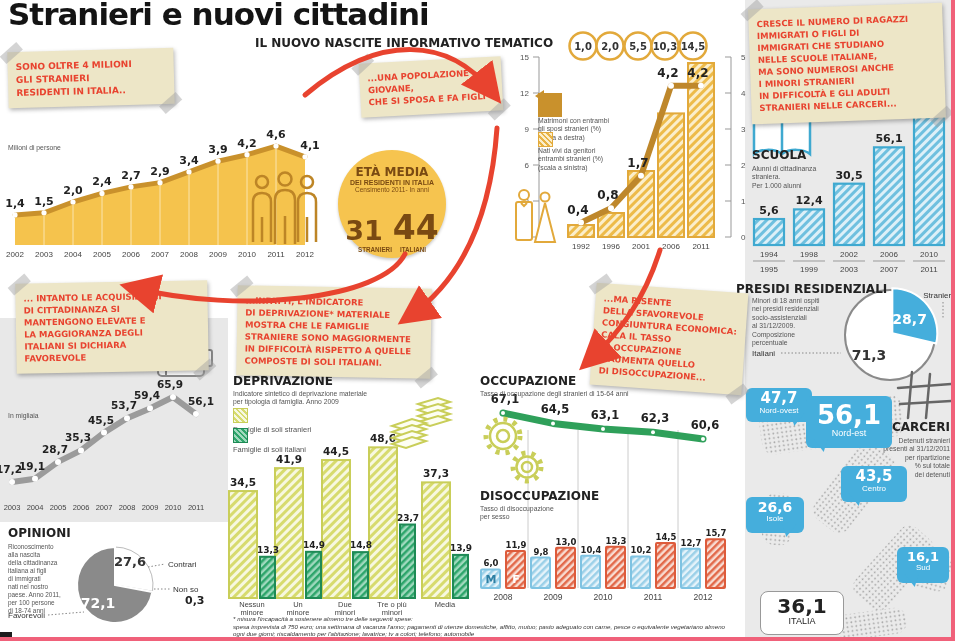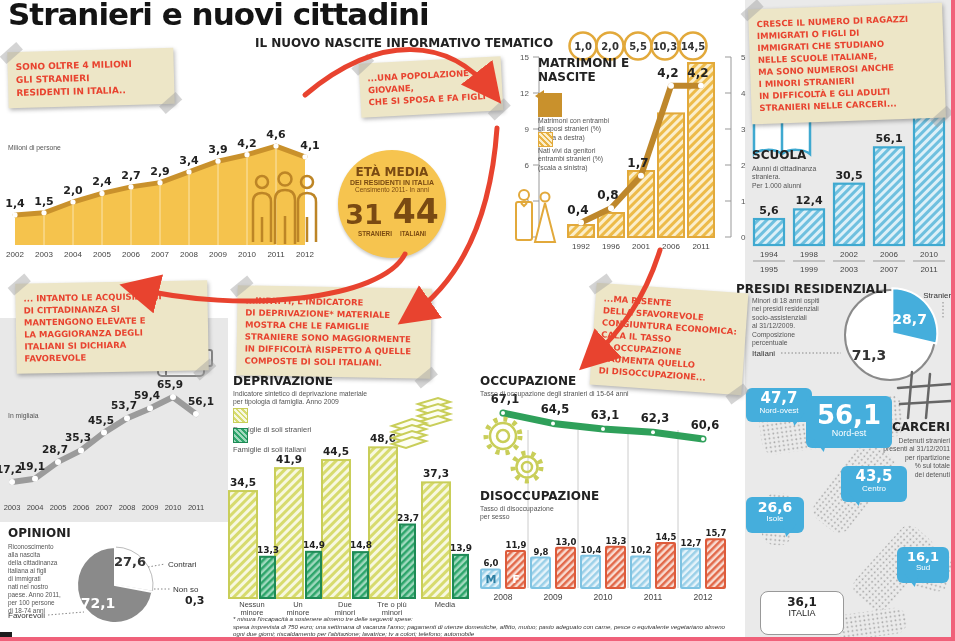--- a/index.html
+++ b/index.html
@@ -23,21 +23,21 @@
   .section-title{font-family:"DejaVu Sans",sans-serif;font-weight:bold;font-size:12px;color:#222;z-index:2;}
   .section-desc{font-size:6.8px;color:#555;line-height:1.25;z-index:2;}
   svg{overflow:visible;}
   .chart-svg{position:absolute;z-index:1;pointer-events:none;}
   .arr{fill:none;stroke:#E8432F;stroke-width:5;stroke-linecap:round;}
   #eta-circle{left:338px;top:150px;width:108px;height:108px;border-radius:50%;background:#F6C44F;
       text-align:center;color:#7A4A12;z-index:4;box-shadow:0 2px 3px rgba(0,0,0,.2);}
   #eta-circle .t1{font-size:12px;margin-top:15px;font-family:"DejaVu Sans",sans-serif;font-weight:bold;}
   #eta-circle .t2{font-size:7px;font-weight:bold;}
   #eta-circle .t3{font-size:6.5px;}
-  #eta-nums{display:flex;justify-content:center;gap:10px;align-items:flex-end;margin-top:2px;}
+  #eta-nums{display:flex;justify-content:center;gap:10px;align-items:flex-end;margin-top:18px;}
   #eta-nums .n1{font-size:27px;line-height:1;color:#7A4A12;}
   #eta-nums .n2{font-size:33px;line-height:1;color:#7A4A12;}
   #eta-labels{display:flex;justify-content:center;gap:8px;font-size:6.3px;font-weight:bold;margin-top:2px;}
   .legrow{display:flex;align-items:flex-start;flex-direction:column;}
   .sw{width:13px;height:13px;flex:0 0 13px;}
   .sw-gold{background:repeating-linear-gradient(45deg,#FBEECB 0 2px,#E8B345 2px 4px);border:1.5px solid #E2A93B;}
   .sw-lime{background:repeating-linear-gradient(45deg,#F7F8E0 0 2px,#D7DB6E 2px 4px);border:1.5px solid #C9CE59;}
   .sw-green{background:repeating-linear-gradient(45deg,#9FD9BD 0 2px,#2EA56B 2px 4px);border:1.5px solid #1E8A55;}
   .legline{width:24px;height:6px;background:#C9912C;position:relative;margin-top:3px;flex:0 0 24px;}
   .legline::before{content:'';position:absolute;left:-9px;top:-3px;border:6px solid transparent;
@@ -45,21 +45,21 @@
   .bubble{position:absolute;background:#45AEDC;border-radius:6px;color:#fff;text-align:center;
           z-index:3;padding-top:3px;box-sizing:border-box;}
   .bubble .v{font-family:"DejaVu Sans",sans-serif;font-weight:bold;display:block;line-height:1.05;}
   .bubble .r{font-size:8px;display:block;line-height:1.1;}
   .bubble::after{content:'';position:absolute;bottom:-11px;border:7px solid transparent;
           border-top:13px solid #45AEDC;}
   .tail-l::after{left:10px;transform:skewX(14deg);}
   .tail-r::after{right:10px;transform:skewX(-14deg);}
   #italia-box{position:absolute;background:#fff;border:1.5px solid #999;border-radius:8px;color:#222;
           text-align:center;z-index:3;padding-top:4px;box-sizing:border-box;}
-  #italia-box .v{font-family:"DejaVu Sans",sans-serif;font-weight:bold;font-size:12px;display:block;line-height:1;}
+  #italia-box .v{font-family:"DejaVu Sans",sans-serif;font-weight:bold;font-size:20px;display:block;line-height:1;}
   #italia-box .r{font-size:9px;display:block;}
   #footnote{left:233px;top:615px;width:505px;font-size:6.2px;font-style:italic;color:#333;line-height:1.22;}
   #corner-mark{left:0;top:632px;width:12px;height:9px;background:#1c1c1c;}
 </style>
 </head>
 <body>
 
 <div id="page">
 
   <svg width="0" height="0" style="position:absolute">
@@ -212,21 +212,20 @@
     <div id="eta-nums">
       <span class="hand n1">31</span>
       <span class="hand n2">44</span>
     </div>
     <div id="eta-labels">
       <span>STRANIERI</span>
       <span>ITALIANI</span>
     </div>
   </div>
 
-  <div class="abs section-title" style="left:538px;top:56px;width:140px;">MATRIMONI E NASCITE</div>
   <div class="abs legrow" style="left:538px;top:90px;width:120px;z-index:2;">
     <span class="legline"></span>
     <span class="section-desc pre">Matrimoni con entrambi
 gli sposi stranieri (%)
 (scala a destra)</span>
   </div>
   <div class="abs legrow" style="left:538px;top:132px;width:120px;z-index:2;">
     <span class="sw sw-gold"></span>
     <span class="section-desc pre">Nati vivi da genitori
 entrambi stranieri (%)

